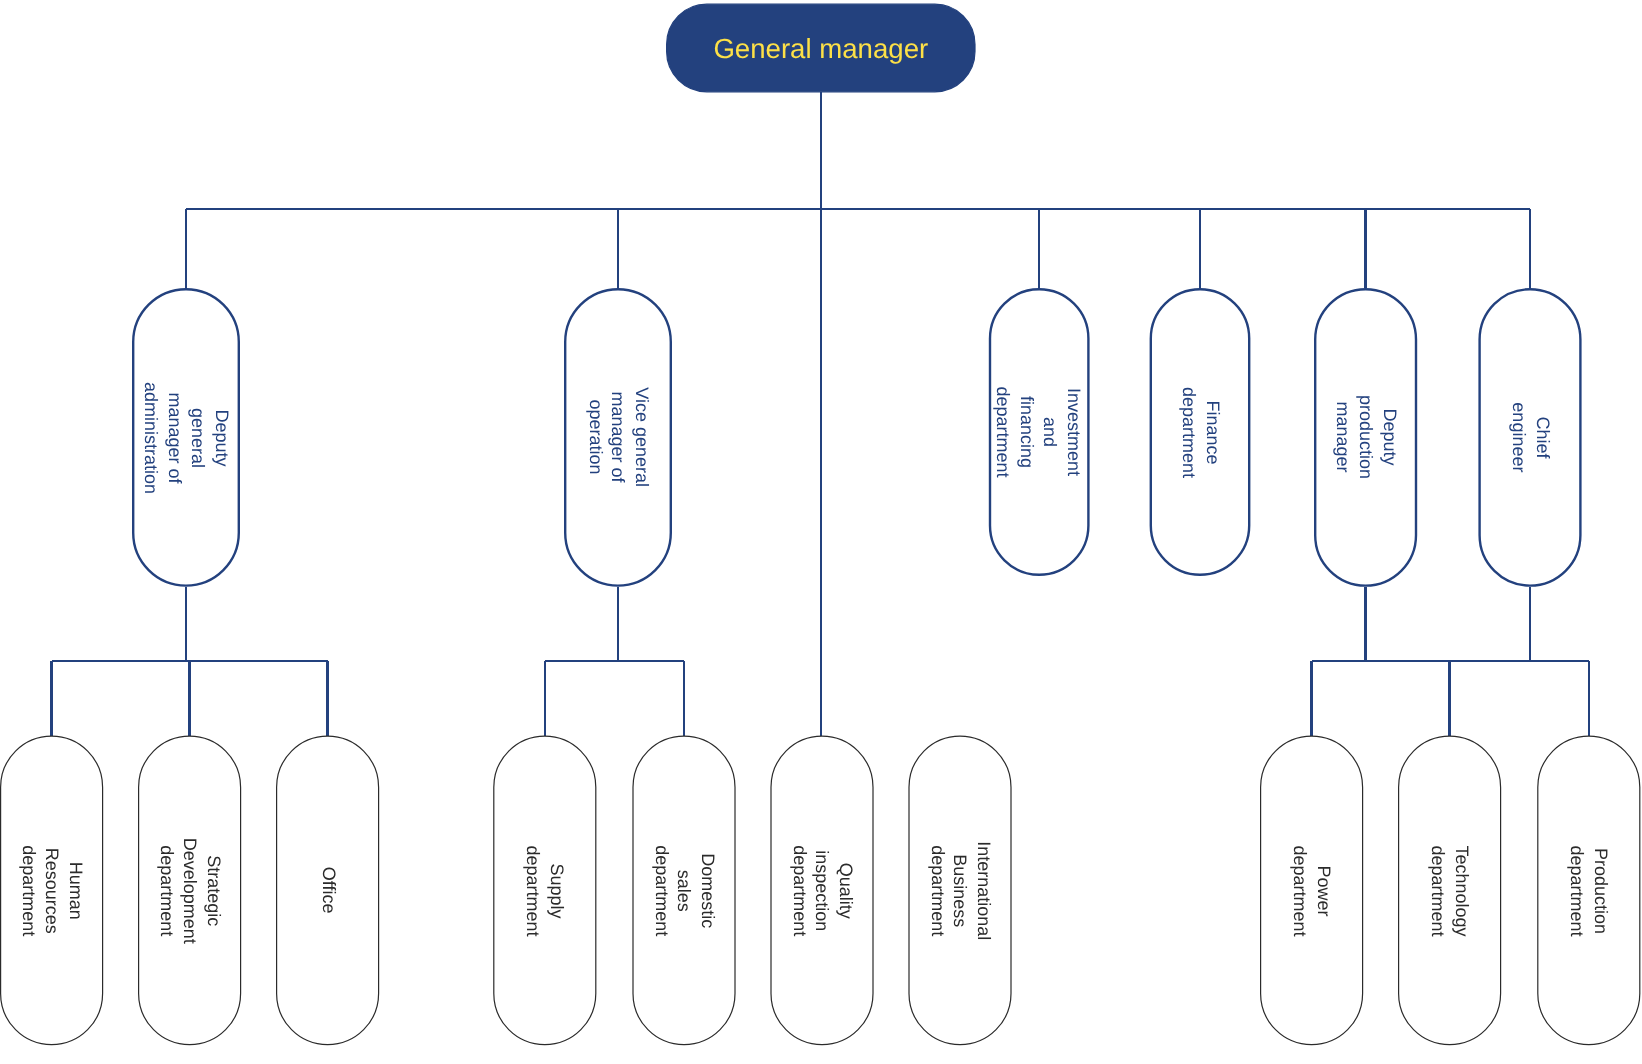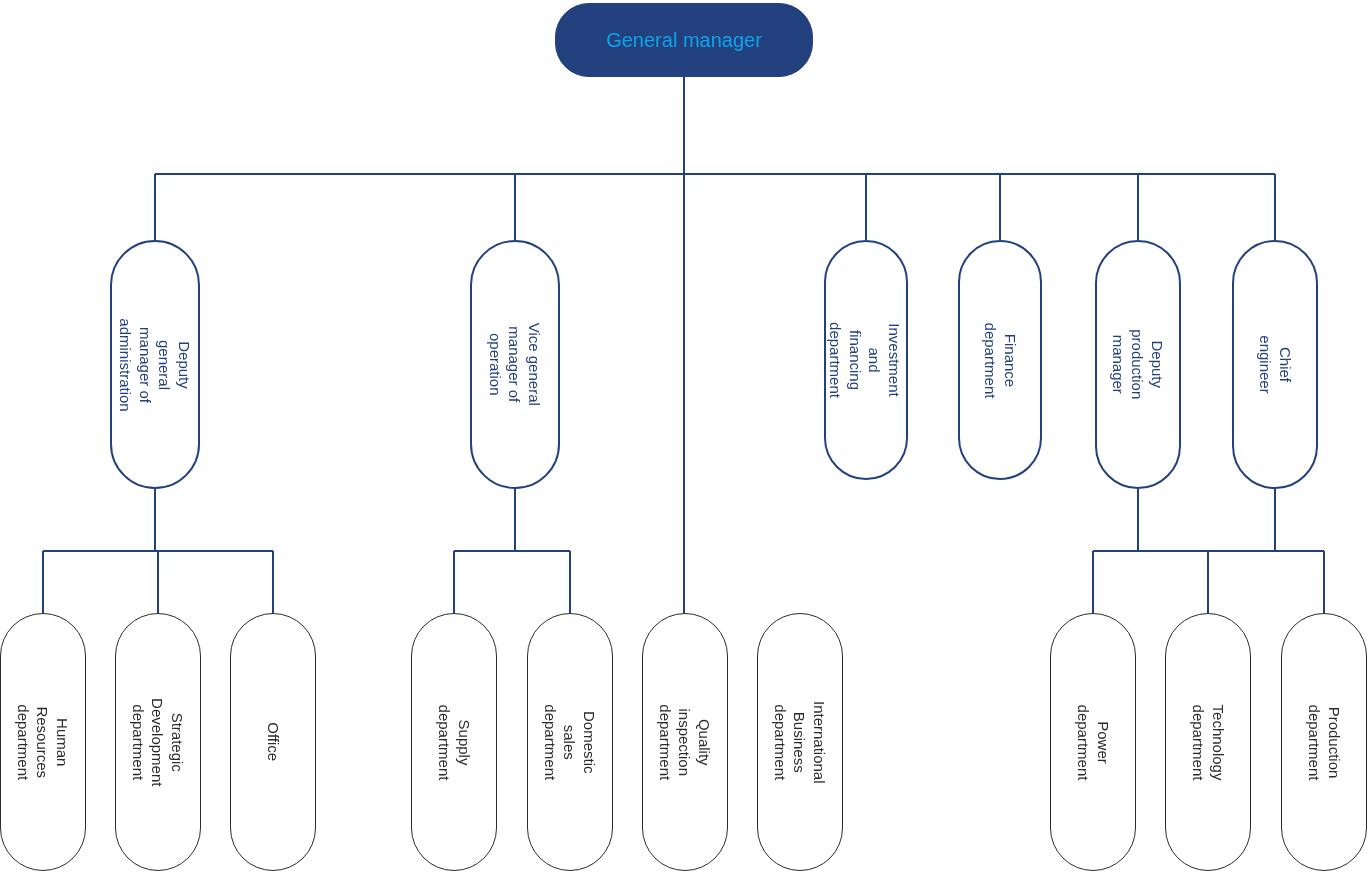--- a/index.html
+++ b/index.html
@@ -36,24 +36,24 @@
     overflow: hidden;
   }
   
   .node.root {
     background: #23417e;
     border: 1px solid #23417e;
     border-radius: 34px;
     color: #ffffff;
   }
   .node.root .node-label {
-    font-size: 20px;
+    font-size: 23px;
     line-height: 1.25;
     text-align: left;
-    color: #0ea5e9;
+    color: #fde047;
     white-space: nowrap;
   }
   
   .node.level2 {
     background: #ffffff;
     border: 2px solid #23417e;
     border-radius: 999px;
   }
   .node.level2 .node-label {
     color: #23417e;

